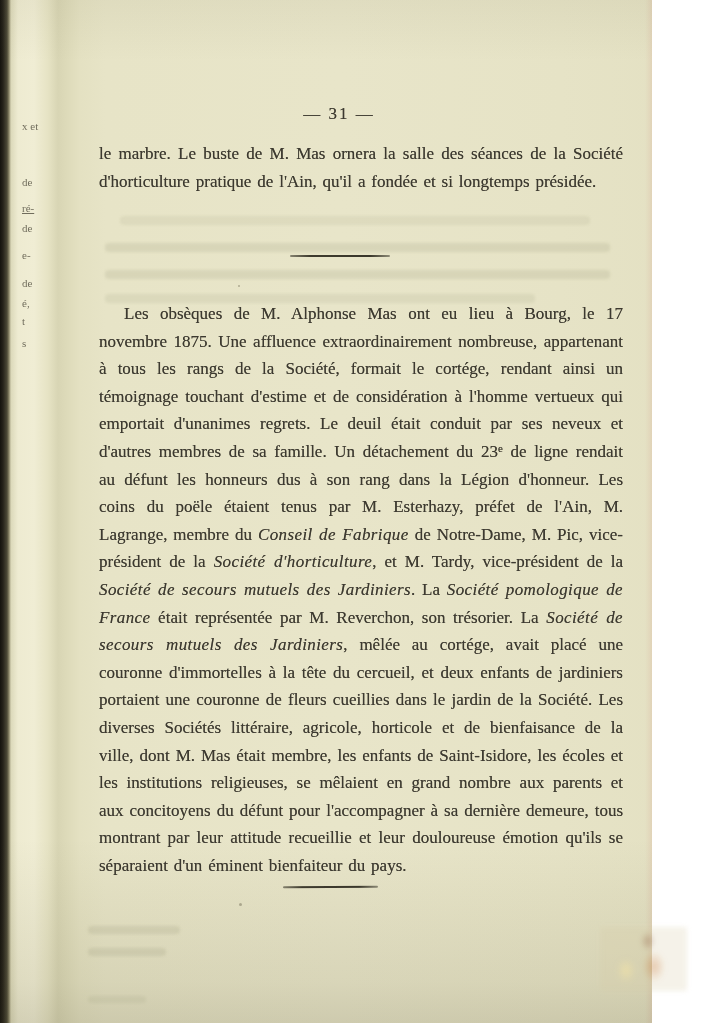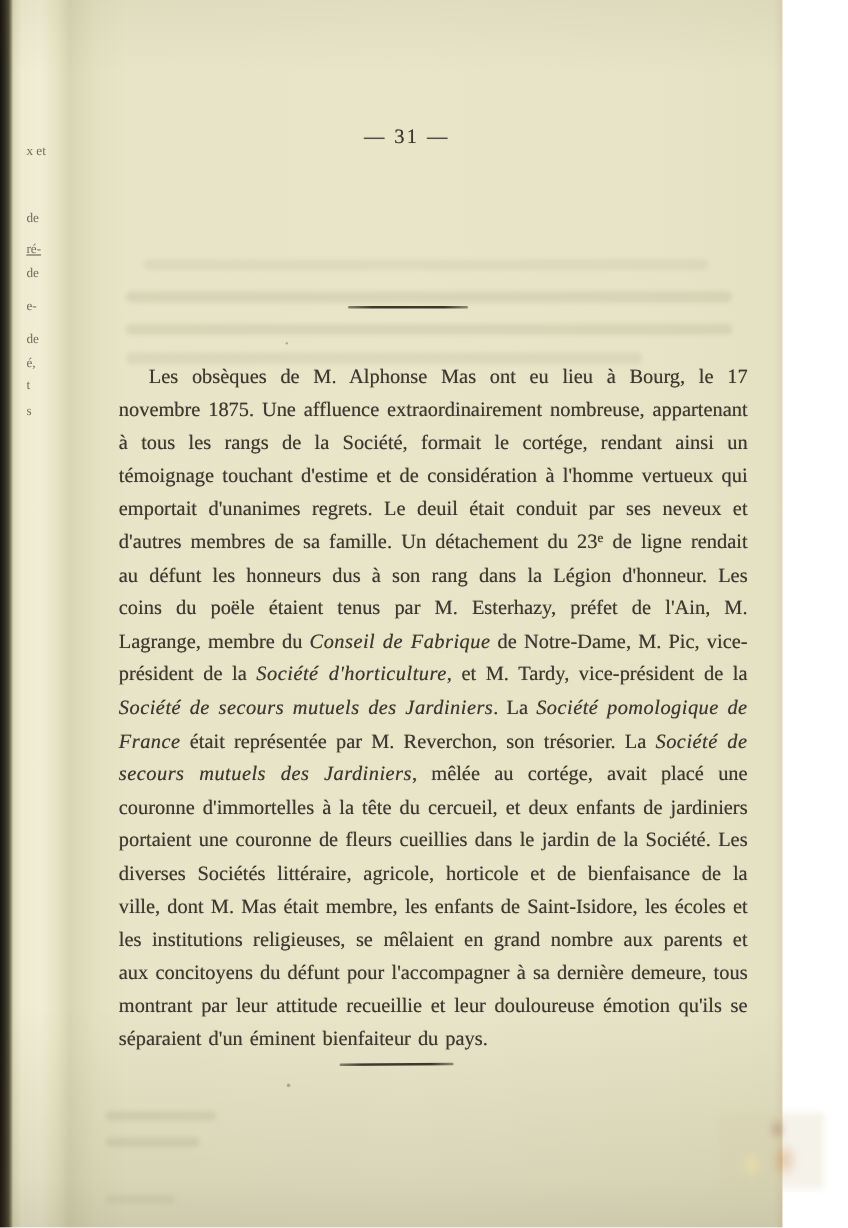--- a/index.html
+++ b/index.html
@@ -111,20 +111,21 @@
       <span class="edge-fragment" style="top: 249px;">e-</span>
       <span class="edge-fragment" style="top: 277px;">de</span>
       <span class="edge-fragment" style="top: 297px;">é,</span>
       <span class="edge-fragment" style="top: 315px;">t</span>
       <span class="edge-fragment" style="top: 337px;">s</span>
     </div>
 
   <div class="page-surface">
     <div class="page-number ink" style="color: rgb(60, 57, 48);">— 31 —</div>
 
+    <div class="para para-1 ink" style="color: rgb(60, 57, 48);">le marbre. Le buste de M. Mas ornera la salle des séances de la Société d'horticulture pratique de l'Ain, qu'il a fondée et si longtemps présidée.</div>
 
     <div class="showthrough st-a1"></div>
     <div class="showthrough st-a2"></div>
     <div class="showthrough st-a3"></div>
     <div class="showthrough st-a4"></div>
 
     <div class="divider divider-top"></div>
 
     <div class="para para-2 ink" style="color: rgb(60, 57, 48);"><span>Les obsèques de M. Alphonse Mas ont eu lieu à Bourg, le 17 novembre 1875. Une affluence extraordinairement nombreuse, appartenant à tous les rangs de la Société, formait le cortége, rendant ainsi un témoignage touchant d'estime et de considération à l'homme vertueux qui emportait d'unanimes regrets. Le deuil était conduit par ses neveux et d'autres membres de sa famille. Un détachement du 23</span><sup>e</sup><span> de ligne rendait au défunt les honneurs dus à son rang dans la Légion d'honneur. Les coins du poële étaient tenus par M. Esterhazy, préfet de l'Ain, M. Lagrange, membre du </span><em>Conseil de Fabrique</em><span> de Notre-Dame, M. Pic, vice-président de la </span><em>Société d'horticulture</em><span>, et M. Tardy, vice-président de la </span><em>Société de secours mutuels des Jardiniers</em><span>. La </span><em>Société pomologique de France</em><span> était représentée par M. Reverchon, son trésorier. La </span><em>Société de secours mutuels des Jardiniers</em><span>, mêlée au cortége, avait placé une couronne d'immortelles à la tête du cercueil, et deux enfants de jardiniers portaient une couronne de fleurs cueillies dans le jardin de la Société. Les diverses Sociétés littéraire, agricole, horticole et de bienfaisance de la ville, dont M. Mas était membre, les enfants de Saint-Isidore, les écoles et les institutions religieuses, se mêlaient en grand nombre aux parents et aux concitoyens du défunt pour l'accompagner à sa dernière demeure, tous montrant par leur attitude recueillie et leur douloureuse émotion qu'ils se séparaient d'un éminent bienfaiteur du pays.</span></div>
 

